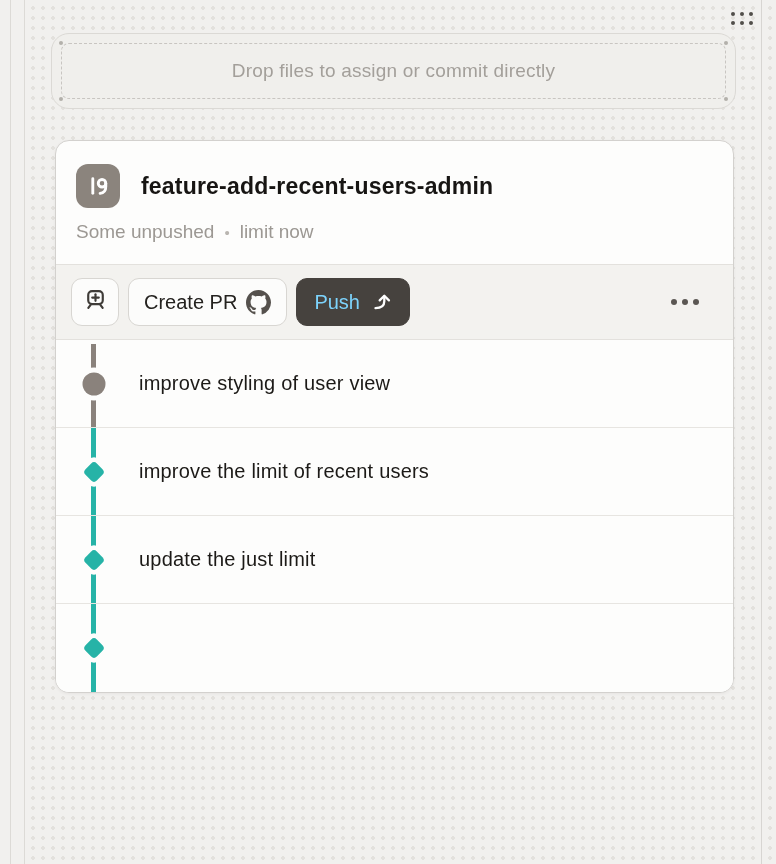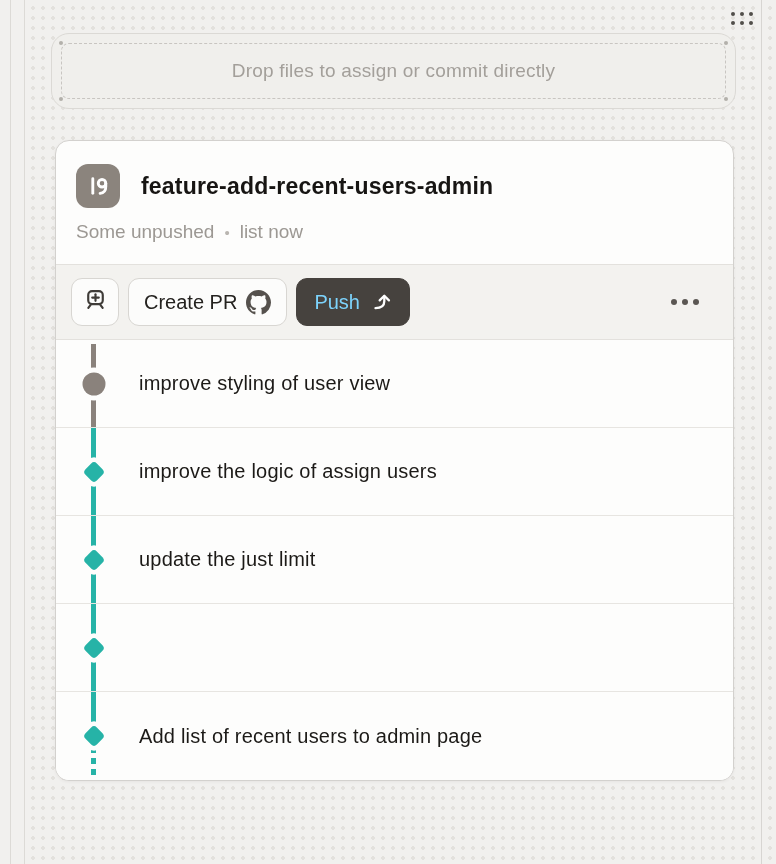--- a/index.html
+++ b/index.html
@@ -179,21 +179,21 @@
             <path d="M6 4.4 V15.6"></path>
             <circle cx="13.1" cy="7.9" r="2.9"></circle>
             <path d="M16 7.9 L16 10.3 C16 13.6 14.6 15.3 11.6 15.7"></path>
           </svg>
         </div>
         <h1 class="branch-title">feature-add-recent-users-admin</h1>
       </div>
       <div class="branch-meta">
         <span>Some unpushed</span>
         <span class="meta-dot">•</span>
-        <span>list now</span>
+        <span>limit now</span>
       </div>
     </div>
 
     <div class="toolbar">
       <button class="btn btn-icon">
         <span>
           <svg width="25" height="25" viewBox="0 0 22 22" fill="none" stroke="#3f3c38" stroke-width="1.9" stroke-linecap="round" stroke-linejoin="round">
             <rect x="4.6" y="3.6" width="12.8" height="11.4" rx="3.4"></rect>
             <path d="M11 6.4 V12.2"></path>
             <path d="M8.1 9.3 H13.9"></path>
@@ -237,38 +237,32 @@
 
       <div class="commit-row local">
         <span class="tl-line"></span>
         <span class="marker"></span>
         <span class="commit-msg">improve styling of user view</span>
       </div>
 
       <div class="commit-row pushed">
         <span class="tl-line"></span>
         <span class="marker"></span>
-        <span class="commit-msg">improve the logic of assign users</span>
+        <span class="commit-msg">improve the limit of recent users</span>
       </div>
 
       <div class="commit-row pushed">
         <span class="tl-line"></span>
         <span class="marker"></span>
         <span class="commit-msg">update the just limit</span>
       </div>
 
       <div class="commit-row pushed">
         <span class="tl-line"></span>
         <span class="marker"></span>
       </div>
 
-      <div class="commit-row pushed last">
-        <span class="tl-line"></span>
-        <span class="tl-line-dotted"></span>
-        <span class="marker"></span>
-        <span class="commit-msg">Add list of recent users to admin page</span>
-      </div>
 
     </div>
   </div>
 </div>
 
 <div class="strip sliver dotted-bg"></div>
 
 </body></html>

